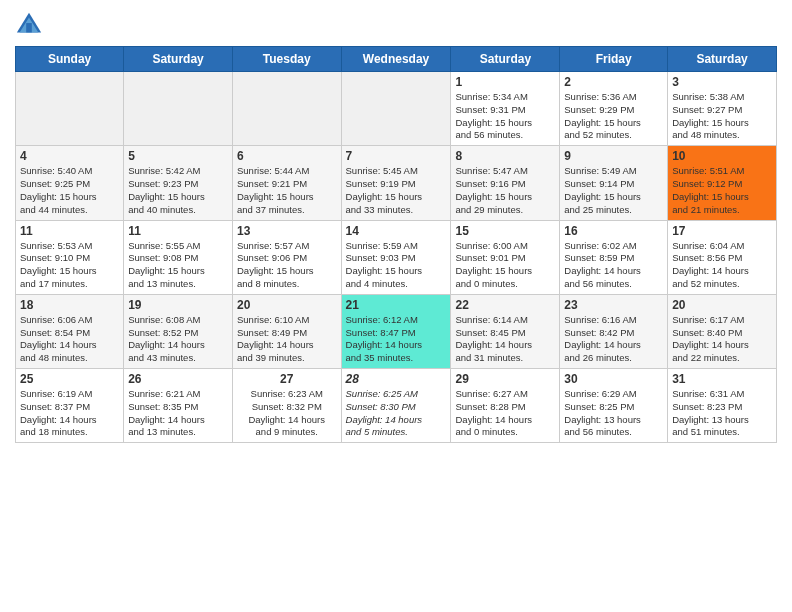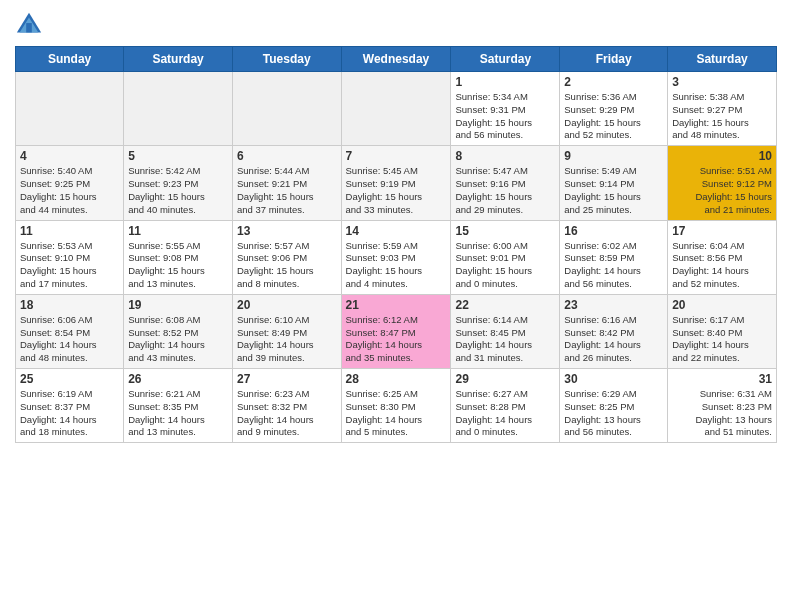--- a/index.html
+++ b/index.html
@@ -166,21 +166,21 @@
             <div class="day-info">Sunrise: 5:45 AM<br>Sunset: 9:19 PM<br>Daylight: 15 hours<br>and 33 minutes.</div>
           </td>
           <td style="background: rgb(245, 245, 245);">
             <span class="day-number">8</span>
             <div class="day-info">Sunrise: 5:47 AM<br>Sunset: 9:16 PM<br>Daylight: 15 hours<br>and 29 minutes.</div>
           </td>
           <td style="background: rgb(245, 245, 245);">
             <span class="day-number">9</span>
             <div class="day-info">Sunrise: 5:49 AM<br>Sunset: 9:14 PM<br>Daylight: 15 hours<br>and 25 minutes.</div>
           </td>
-          <td style="background: #eab308; text-align: right;">
+          <td style="background: #f97316;">
             <span class="day-number">10</span>
             <div class="day-info">Sunrise: 5:51 AM<br>Sunset: 9:12 PM<br>Daylight: 15 hours<br>and 21 minutes.</div>
           </td>
         </tr>
         <tr>
           <td style="background: rgb(255, 255, 255);">
             <span class="day-number">11</span>
             <div class="day-info">Sunrise: 5:53 AM<br>Sunset: 9:10 PM<br>Daylight: 15 hours<br>and 17 minutes.</div>
           </td>
           <td style="background: rgb(255, 255, 255);">
@@ -214,21 +214,21 @@
             <div class="day-info">Sunrise: 6:06 AM<br>Sunset: 8:54 PM<br>Daylight: 14 hours<br>and 48 minutes.</div>
           </td>
           <td style="background: rgb(245, 245, 245);">
             <span class="day-number">19</span>
             <div class="day-info">Sunrise: 6:08 AM<br>Sunset: 8:52 PM<br>Daylight: 14 hours<br>and 43 minutes.</div>
           </td>
           <td style="background: rgb(245, 245, 245);">
             <span class="day-number">20</span>
             <div class="day-info">Sunrise: 6:10 AM<br>Sunset: 8:49 PM<br>Daylight: 14 hours<br>and 39 minutes.</div>
           </td>
-          <td style="background: #f9a8d4;">
+          <td style="background: #5eead4;">
             <span class="day-number">21</span>
             <div class="day-info">Sunrise: 6:12 AM<br>Sunset: 8:47 PM<br>Daylight: 14 hours<br>and 35 minutes.</div>
           </td>
           <td style="background: rgb(245, 245, 245);">
             <span class="day-number">22</span>
             <div class="day-info">Sunrise: 6:14 AM<br>Sunset: 8:45 PM<br>Daylight: 14 hours<br>and 31 minutes.</div>
           </td>
           <td style="background: rgb(245, 245, 245);">
             <span class="day-number">23</span>
             <div class="day-info">Sunrise: 6:16 AM<br>Sunset: 8:42 PM<br>Daylight: 14 hours<br>and 26 minutes.</div>
@@ -240,36 +240,36 @@
         </tr>
         <tr>
           <td style="background: rgb(255, 255, 255);">
             <span class="day-number">25</span>
             <div class="day-info">Sunrise: 6:19 AM<br>Sunset: 8:37 PM<br>Daylight: 14 hours<br>and 18 minutes.</div>
           </td>
           <td style="background: rgb(255, 255, 255);">
             <span class="day-number">26</span>
             <div class="day-info">Sunrise: 6:21 AM<br>Sunset: 8:35 PM<br>Daylight: 14 hours<br>and 13 minutes.</div>
           </td>
-          <td style="background: rgb(255, 255, 255);">
+          <td style="background: rgb(255, 255, 255); text-align: center;">
             <span class="day-number">27</span>
             <div class="day-info">Sunrise: 6:23 AM<br>Sunset: 8:32 PM<br>Daylight: 14 hours<br>and 9 minutes.</div>
           </td>
-          <td style="background: rgb(255, 255, 255);">
+          <td style="background: rgb(255, 255, 255); font-style: italic;">
             <span class="day-number">28</span>
             <div class="day-info">Sunrise: 6:25 AM<br>Sunset: 8:30 PM<br>Daylight: 14 hours<br>and 5 minutes.</div>
           </td>
           <td style="background: rgb(255, 255, 255);">
             <span class="day-number">29</span>
             <div class="day-info">Sunrise: 6:27 AM<br>Sunset: 8:28 PM<br>Daylight: 14 hours<br>and 0 minutes.</div>
           </td>
           <td style="background: rgb(255, 255, 255);">
             <span class="day-number">30</span>
             <div class="day-info">Sunrise: 6:29 AM<br>Sunset: 8:25 PM<br>Daylight: 13 hours<br>and 56 minutes.</div>
           </td>
-          <td style="background: rgb(255, 255, 255); text-align: right;">
+          <td style="background: rgb(255, 255, 255);">
             <span class="day-number">31</span>
             <div class="day-info">Sunrise: 6:31 AM<br>Sunset: 8:23 PM<br>Daylight: 13 hours<br>and 51 minutes.</div>
           </td>
         </tr>
       </tbody>
   </table>
 </div>
 
 </body></html>

